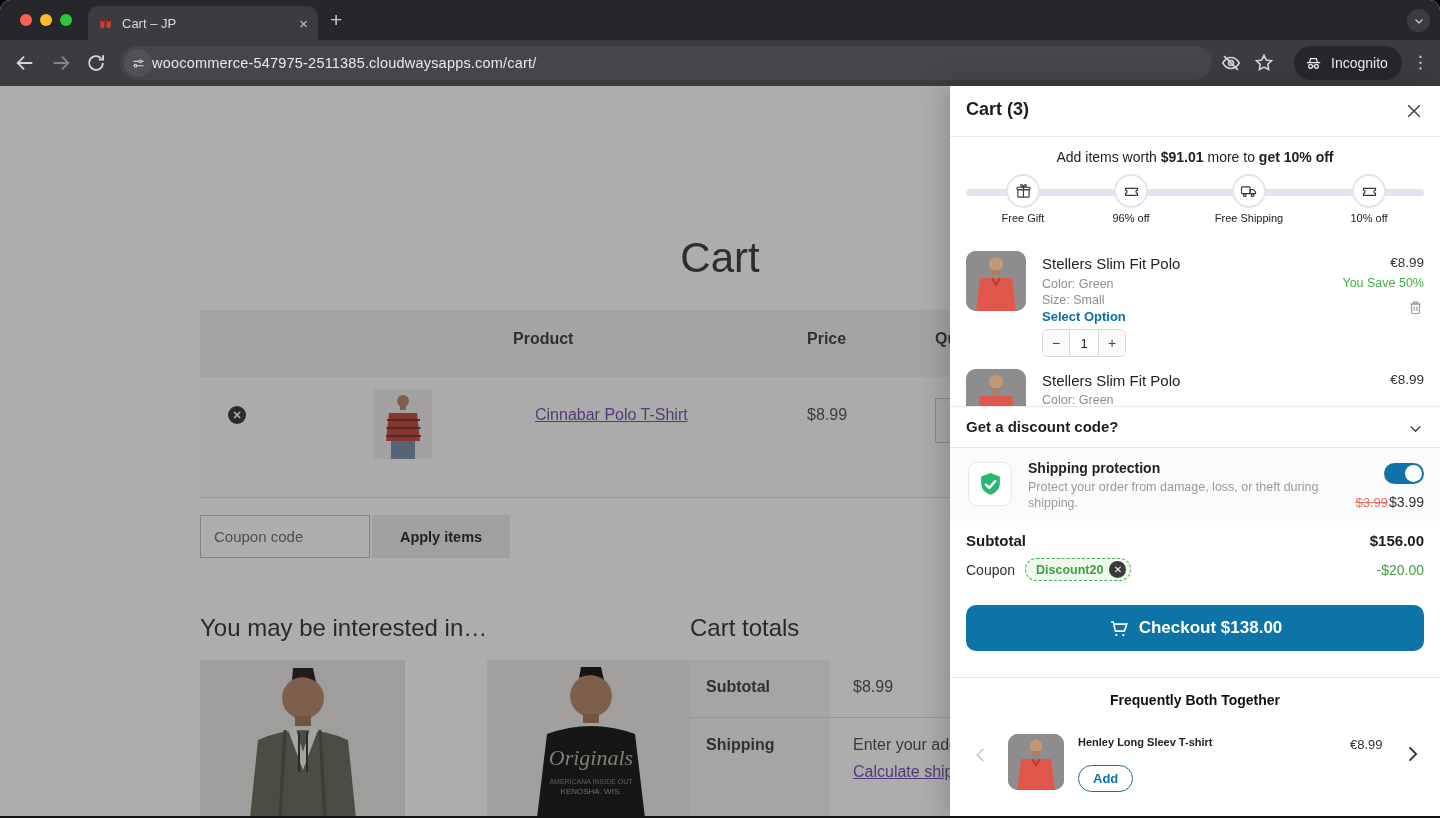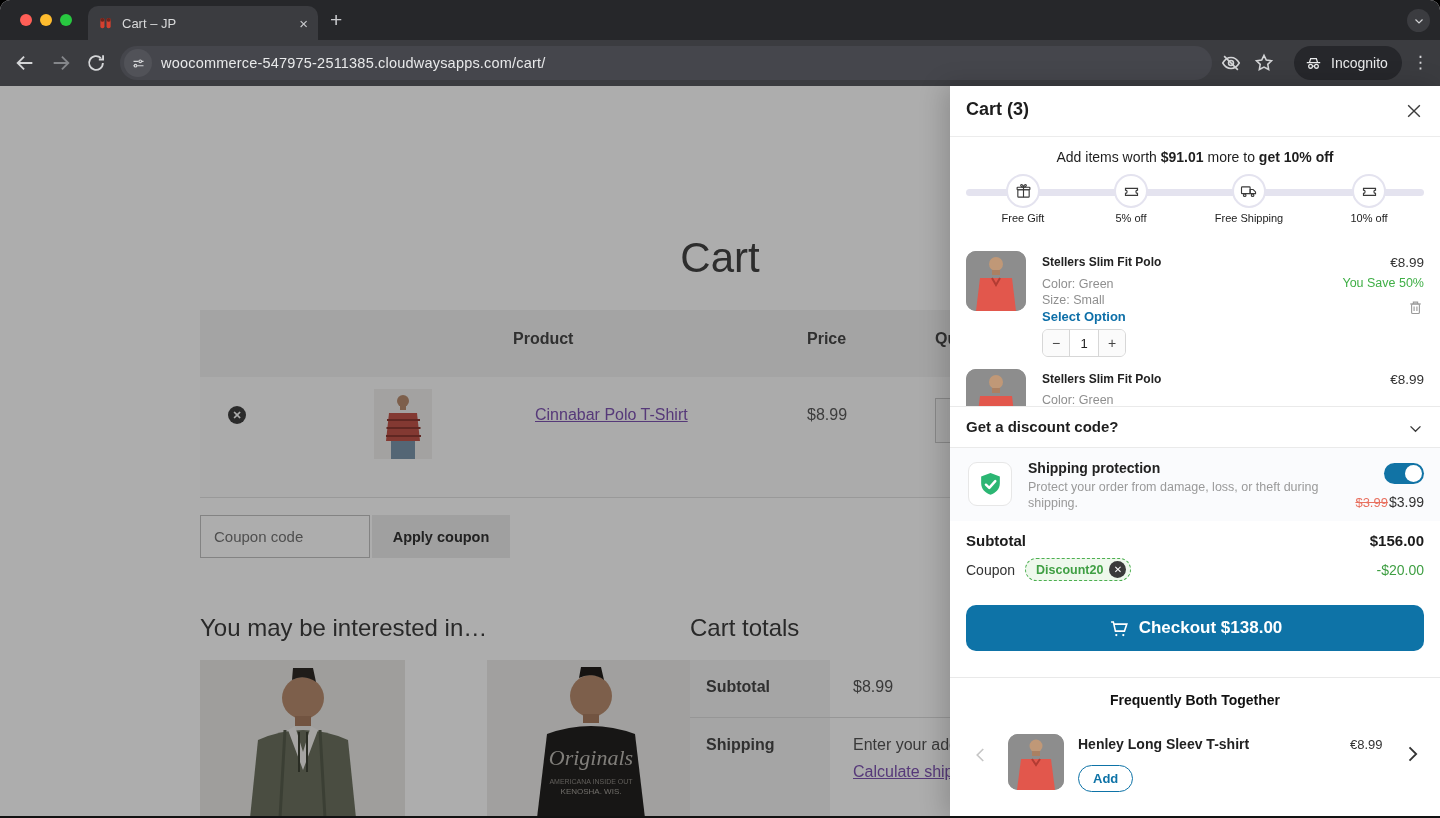--- a/index.html
+++ b/index.html
@@ -17,21 +17,21 @@
   .tab-close{color:#c9cacd;font-size:15px;line-height:1;cursor:default;}
   .newtab{position:absolute;left:330px;top:8px;color:#c9cacd;font-size:21px;font-weight:400;}
   .tabsearch{position:absolute;right:10px;top:9px;width:23px;height:23px;border-radius:50%;background:#3b3c40;
     display:flex;align-items:center;justify-content:center;}
   .toolbar{position:absolute;top:40px;left:0;right:0;height:46px;background:#3b3c40;}
   .navic{position:absolute;top:12px;width:22px;height:22px;}
   .omnibox{position:absolute;left:120px;top:46px;width:1092px;height:34px;border-radius:17px;background:#45464c;
     display:flex;align-items:center;}
   .tunecirc{width:28px;height:28px;border-radius:50%;background:#515258;margin-left:4px;
     display:flex;align-items:center;justify-content:center;}
-  .urltext{color:#e8e9ea;font-size:14.5px;margin-left:9px;letter-spacing:.2px;}
+  .urltext{color:#e8e9ea;font-size:14.5px;letter-spacing:.2px;}
   .incog{position:absolute;left:1294px;top:46px;height:34px;padding:0 14px 0 10px;border-radius:17px;background:#26272b;
     display:flex;align-items:center;gap:8px;color:#e9eaeb;font-size:14px;}
 
   
   .content{position:absolute;top:86px;left:0;right:0;bottom:0;background:#fff;}
   .site{position:absolute;inset:0;background:#fff;}
   .dim{position:absolute;inset:0;background:rgba(0,0,0,0.32);z-index:5;}
   .h1{position:absolute;left:0;right:0;top:148px;text-align:center;font-size:42px;color:#434343;}
   .thead{position:absolute;left:200px;top:224px;width:1040px;height:67px;background:#f2f2f2;}
   .thlabel{position:absolute;top:244px;font-size:16px;font-weight:600;color:#484848;}
@@ -59,21 +59,21 @@
   .dr-title{position:absolute;left:16px;top:13px;font-size:18px;font-weight:700;color:#1d1d1d;}
   .dr-close{position:absolute;right:16px;top:15px;}
   .dr-div{position:absolute;left:0;right:0;height:1px;background:#ececec;}
   .promo{position:absolute;left:0;right:0;top:63px;text-align:center;font-size:14px;color:#1e1e1e;}
   .track{position:absolute;left:16px;top:103px;width:458px;height:7px;border-radius:4px;background:#e4e3ef;}
   .mstone{position:absolute;top:88px;width:34px;height:34px;border-radius:50%;background:#fff;border:2px solid #e4e3ef;
     box-sizing:border-box;display:flex;align-items:center;justify-content:center;}
   .mlabel{position:absolute;top:126px;transform:translateX(-50%);font-size:11px;color:#222;white-space:nowrap;}
   .items{position:absolute;left:0;right:0;top:155px;height:165px;overflow:hidden;}
   .iimg{position:absolute;left:16px;width:60px;height:60px;border-radius:10px;overflow:hidden;background:#8d8d8d;}
-  .iname{position:absolute;left:92px;font-size:12px;font-weight:700;color:#222;}
+  .iname{position:absolute;left:92px;font-size:15px;font-weight:400;color:#222;}
   .iattr{position:absolute;left:92px;font-size:12.5px;color:#8f8f8f;}
   .iopt{position:absolute;left:92px;font-size:13px;font-weight:700;color:#0d6fa8;}
   .iprice{position:absolute;right:16px;font-size:13.5px;color:#333;}
   .isave{position:absolute;right:16px;font-size:12.5px;color:#3faf46;}
   .stepper{position:absolute;left:92px;top:88px;display:flex;border:1px solid #d7d7d7;border-radius:6px;overflow:hidden;height:26px;}
   .stepper .sb{width:26px;display:flex;align-items:center;justify-content:center;font-size:14px;color:#444;background:#fbfbfb;}
   .stepper .sv{width:28px;display:flex;align-items:center;justify-content:center;font-size:13px;color:#222;
     border-left:1px solid #d7d7d7;border-right:1px solid #d7d7d7;background:#fff;}
   .accordion{position:absolute;left:0;right:0;top:320px;height:42px;border-top:1px solid #eaeaea;border-bottom:1px solid #eaeaea;
     box-sizing:border-box;background:#fff;}
@@ -91,21 +91,21 @@
   .chip{display:inline-flex;align-items:center;gap:6px;margin-left:10px;padding:2px 4px 2px 10px;border:1.5px dashed #4caf50;
     border-radius:14px;background:#eef8ec;}
   .chiptext{font-size:12.5px;font-weight:600;color:#3f9f43;}
   .chipx{width:17px;height:17px;border-radius:50%;background:#3a3a3a;color:#fff;font-size:10px;display:flex;
     align-items:center;justify-content:center;}
   .checkout{position:absolute;left:16px;top:519px;width:458px;height:46px;border-radius:10px;background:#0e73a7;border:none;
     display:flex;align-items:center;justify-content:center;gap:10px;color:#fff;font-size:17px;font-weight:700;font-family:inherit;}
   .fbt-div{position:absolute;left:0;right:0;top:591px;height:1px;background:#e9e9e9;}
   .fbt-title{position:absolute;left:0;right:0;top:606px;text-align:center;font-size:14px;font-weight:700;color:#111;}
   .fbt-img{position:absolute;left:58px;top:648px;width:56px;height:56px;border-radius:10px;overflow:hidden;background:#8d8d8d;}
-  .fbt-name{position:absolute;left:128px;top:650px;font-size:14px;font-weight:700;color:#222;}
+  .fbt-name{position:absolute;left:128px;top:650px;font-size:11px;font-weight:700;color:#222;}
   .fbt-price{position:absolute;left:400px;top:651px;font-size:13px;color:#333;}
   .addbtn{position:absolute;left:128px;top:679px;padding:5px 14px;border:1.6px solid #0e73a7;border-radius:14px;background:#fff;
     color:#0e73a7;font-size:13px;font-weight:700;font-family:inherit;}
   .car-l{position:absolute;left:22px;top:660px;}
   .car-r{position:absolute;right:18px;top:658px;}
   .bottomedge{position:absolute;left:0;right:0;bottom:0;height:2px;background:#121212;z-index:30;}
 </style>
 </head>
 <body>
 
@@ -201,21 +201,21 @@
           <rect x="12.5" y="38" width="34" height="2" fill="#8e3a33"></rect>
           <rect x="12" y="46" width="35" height="2" fill="#8e3a33"></rect>
           <rect x="17" y="52" width="24" height="18" fill="#7d97ad"></rect>
         </svg>
       </div>
       <a class="plink">Cinnabar Polo T-Shirt</a>
       <span class="pprice">$8.99</span>
       <div class="qtybox"></div>
 
       <input class="cinput" placeholder="Coupon code" style="">
-      <button class="applybtn">Apply coupon</button>
+      <button class="applybtn">Apply items</button>
 
       <div class="h2" style="left:200px">You may be interested in…</div>
       <div class="h2" style="left:690px">Cart totals</div>
 
       <div class="pimg" style="left:200px;width:205px;height:158px">
         <svg width="205" height="158" viewBox="0 0 205 158">
           <rect width="205" height="158" fill="#eae9e6"></rect>
           <circle cx="103" cy="38" r="21" fill="#b98d6f"></circle>
           <path d="M92 20a22 22 0 0 1 24 2l-3-14h-20z" fill="#2e2a26"></path>
           <rect x="95" y="56" width="16" height="10" fill="#a87c61"></rect>
@@ -281,21 +281,21 @@
           <circle cx="6.3" cy="17.5" r="1.7"></circle>
             <circle cx="16.8" cy="17.5" r="1.7"></circle>
         </svg>
       </div>
       <div class="mstone" style="left:402px">
         <svg width="17" height="17" viewBox="0 0 24 24" fill="none" stroke="#3a3a3a" stroke-width="1.6">
           <path d="M3.5 7.5h17V10a2.3 2.3 0 0 0 0 4.6v2.9h-17v-2.9a2.3 2.3 0 0 0 0-4.6z"></path>
         </svg>
       </div>
       <span class="mlabel" style="left:73px">Free Gift</span>
-      <span class="mlabel" style="left:181px">5% off</span>
+      <span class="mlabel" style="left:181px">96% off</span>
       <span class="mlabel" style="left:299px">Free Shipping</span>
       <span class="mlabel" style="left:419px">10% off</span>
 
       <div class="items">
 
         <div class="iimg" style="top:10px">
           <svg width="60" height="60" viewBox="0 0 60 60">
               <rect width="60" height="60" fill="#8d8d8d"></rect>
             <circle cx="30" cy="13" r="7" fill="#c09877"></circle>
               <rect x="26" y="19" width="8" height="5" fill="#ab8062"></rect>

